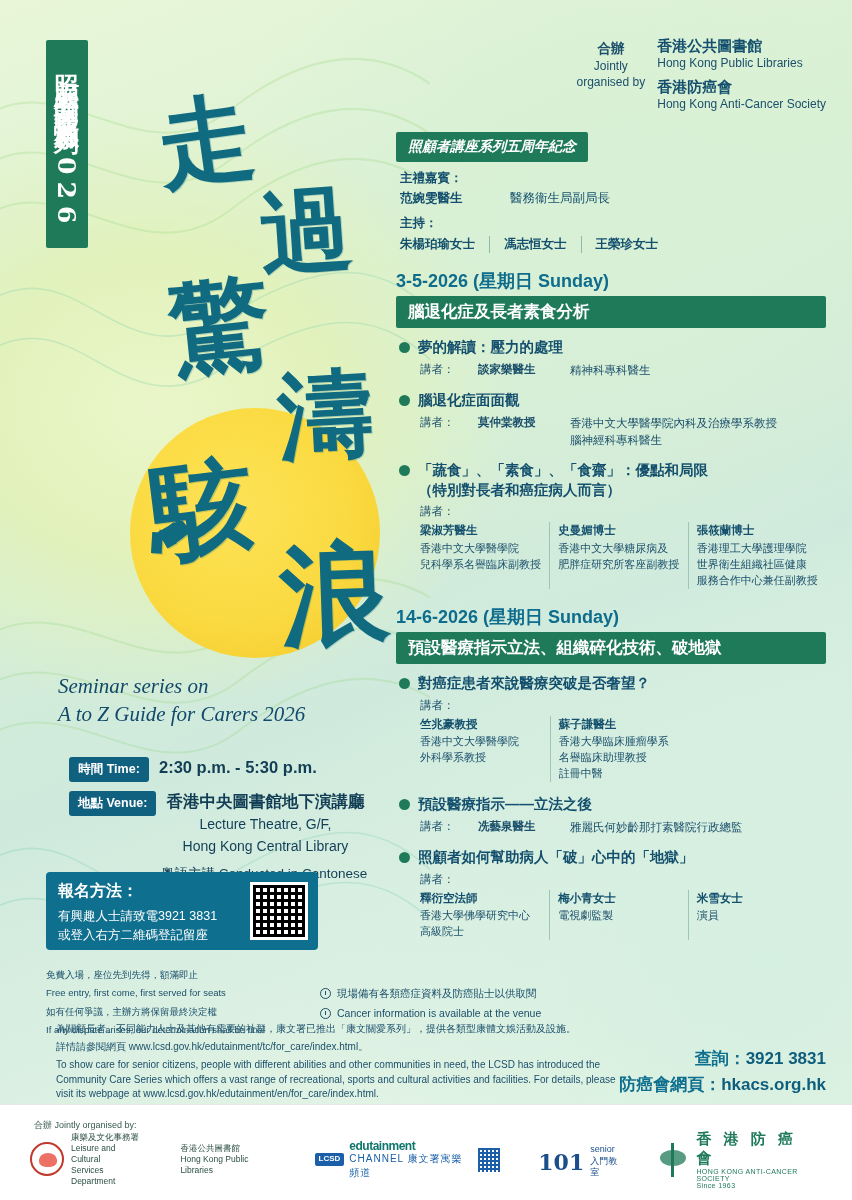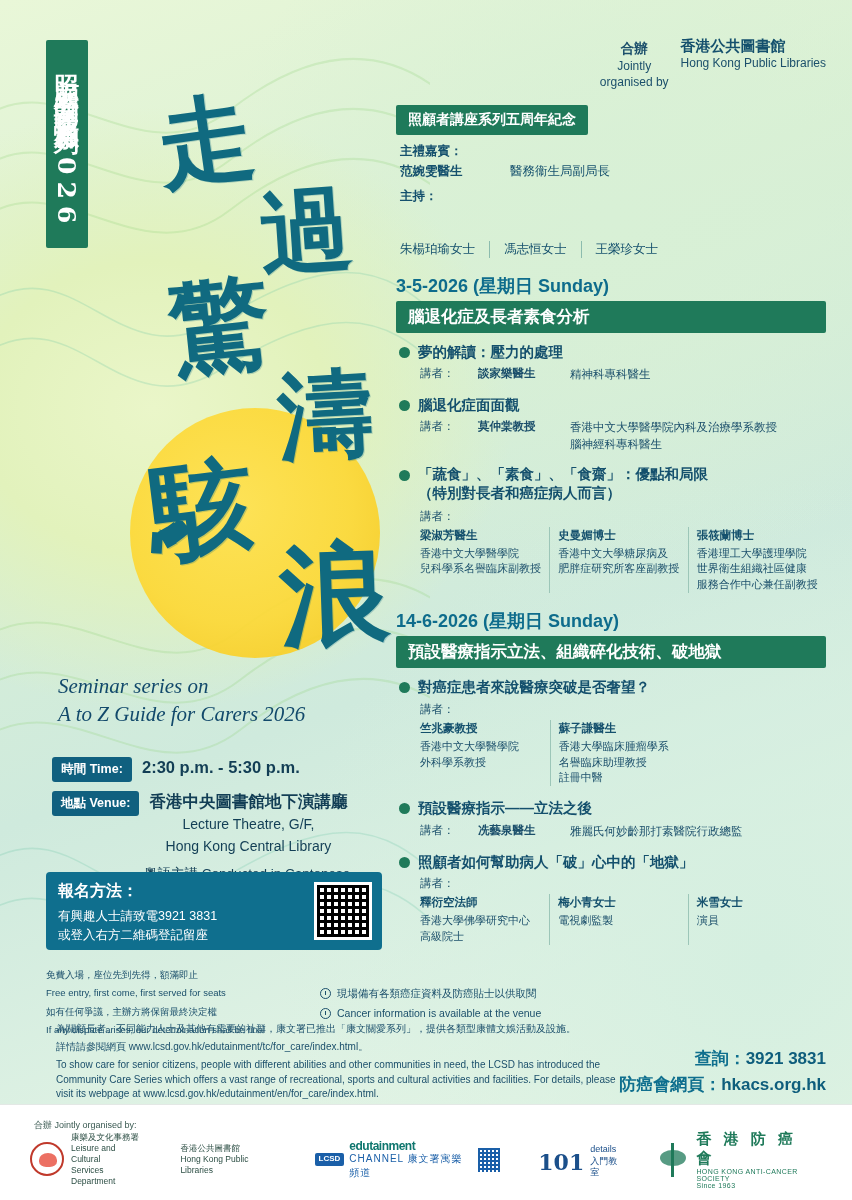--- a/index.html
+++ b/index.html
@@ -64,34 +64,34 @@
   .b6 { left: 170px; top: 452px; font-size: 110px; transform: rotate(-2deg); }
 
   .en-title {
     position: absolute; left: 58px; top: 672px;
     font-family: "Liberation Serif", serif;
     font-style: italic;
     font-size: 21px; color: #12496b; line-height: 1.35;
   }
 
   
-  .tv { position: absolute; left: 52px; top: 757px; width: 330px; }
+  .tv { position: absolute; left: 69px; top: 757px; width: 330px; }
   .tv-row { display: flex; align-items: flex-start; margin-bottom: 9px; }
   .tag {
     background: #10607f; color: #fff; font-size: 12.5px; font-weight: bold;
     padding: 4px 9px; border-radius: 3px; white-space: nowrap; margin-right: 10px;
     min-width: 80px; text-align: center;
   }
   .tv-val { font-size: 16.5px; color: #123e55; line-height: 1.32; font-weight: bold; text-align: center; }
   .tv-val .sm { font-size: 14px; font-weight: normal; }
   .cantonese { font-size: 13.5px; color: #123e55; margin: 4px 0 0 92px; }
 
   
   .regbox {
-    position: absolute; left: 46px; top: 872px; width: 336px; height: 78px;
+    position: absolute; left: 46px; top: 872px; width: 272px; height: 78px;
     background: #0f6f8e; color: #fff; border-radius: 4px; padding: 9px 12px;
   }
   .regbox h4 { font-size: 16px; margin-bottom: 5px; font-weight: bold; }
   .regbox p { font-size: 12.5px; line-height: 1.5; }
   .qr {
     position: absolute; right: 10px; top: 10px; width: 58px; height: 58px;
     background: #fff; padding: 3px;
   }
   .qr-inner { width: 100%; height: 100%;
     background-image:
@@ -108,29 +108,29 @@
     margin-bottom: 14px;
   }
   .jointly-lbl { text-align: center; font-size: 12px; color: #1b4f6b; line-height: 1.35; padding-top: 4px; margin-left: 32px;}
   .jointly-lbl b { font-size: 13.5px; }
   .org { font-size: 12px; color: #1b4f6b; line-height: 1.3; }
   .org .cn { font-size: 15px; font-weight: bold; color: #14506d; }
   .org-block { margin-bottom: 6px; }
 
   .anniv {
     background: #1f7a5a; color: #fff; font-size: 14px; font-weight: bold;
-    padding: 6px 12px; border-radius: 2px; display: inline-block; margin-bottom: 8px;
+    padding: 6px 12px; border-radius: 2px; display: inline-block; margin-bottom: 8px; font-style: italic;
   }
   .guests { font-size: 12.5px; color: #14506d; margin-bottom: 16px; padding-left: 4px;}
   .guests .lbl { font-weight: bold; color: #14506d; }
   .grow { display: flex; margin: 3px 0; }
   .gname { font-weight: bold; min-width: 110px; }
   .gtitle { }
   .hosts { display: flex; gap: 0; margin-top: 4px; }
-  .hosts div { font-weight: normal; padding: 0 14px; border-left: 1px solid #8cbcae; margin-top: 32px; }
+  .hosts div { font-weight: bold; padding: 0 14px; border-left: 1px solid #8cbcae; }
   .hosts div:first-child { padding-left: 0; border-left: none; }
 
   .datehead { font-size: 18px; font-weight: bold; color: #0e6c8c; margin: 10px 0 3px; }
   .sechead {
     background: #1f7a5a; color: #fff; font-size: 16.5px; font-weight: bold;
     padding: 5px 12px; border-radius: 2px; margin-bottom: 10px;
   }
   .item { margin-bottom: 13px; padding-left: 2px; }
   .item-title { font-size: 14.5px; font-weight: bold; color: #14506d; position: relative; padding-left: 20px; line-height: 1.35;}
   .item-title::before {
@@ -261,20 +261,24 @@
       <div class="jointly-lbl">
         <b>合辦</b><br>
         <span>Jointly</span><br>
         <span>organised by</span>
       </div>
       <div>
         <div class="org org-block">
           <div class="cn">香港公共圖書館</div>
           <div>Hong Kong Public Libraries</div>
         </div>
+        <div class="org org-block">
+          <div class="cn">香港防癌會</div>
+          <div>Hong Kong Anti-Cancer Society</div>
+        </div>
       </div>
     </div>
 
     <div class="anniv">照顧者講座系列五周年紀念</div>
 
     <div class="guests">
       <div class="lbl">主禮嘉賓：</div>
       <div class="grow">
         <span class="gname">范婉雯醫生</span>
         <span class="gtitle">醫務衞生局副局長</span>
@@ -309,21 +313,21 @@
           <div class="spk-row">
             <span class="spk-lbl">講者：</span>
             <span class="spk-name">莫仲棠教授</span>
             <span class="spk-aff pre" style="white-space: pre-line;">香港中文大學醫學院內科及治療學系教授
 腦神經科專科醫生</span>
           </div>
         </div>
       </div>
 
       <div class="item">
-        <div class="item-title pre" style="white-space: pre-line; font-family: Liberation Mono, monospace;">「蔬食」、「素食」、「食齋」：優點和局限
+        <div class="item-title pre" style="white-space: pre-line;">「蔬食」、「素食」、「食齋」：優點和局限
 （特別對長者和癌症病人而言）</div>
         <div class="spk">
           <span class="spk-lbl">講者：</span>
         </div>
         <div class="cols">
           <div class="col">
             <b>梁淑芳醫生</b>
             <span class="pre" style="white-space: pre-line;">香港中文大學醫學院
 兒科學系名譽臨床副教授</span>
           </div>
@@ -457,21 +461,21 @@
       <div>
         <div class="edu-word">edutainment</div>
         <div class="edu-sub">CHANNEL 康文署寓樂頻道</div>
       </div>
       <div class="qr2"></div>
     </div>
 
     <div class="acad" style="margin-top:18px">
       <div class="acad-101">101</div>
       <div class="acad-t">
-        <div>details</div>
+        <div>senior</div>
         <div>入門教室</div>
       </div>
     </div>
 
     <div class="hkacs" style="margin-top:14px">
       <div class="hkacs-mark"></div>
       <div class="hkacs-txt">
         <div class="cn2">香 港 防 癌 會</div>
         <div class="en2">HONG KONG ANTI-CANCER SOCIETY</div>
         <div class="en2">Since 1963</div>

